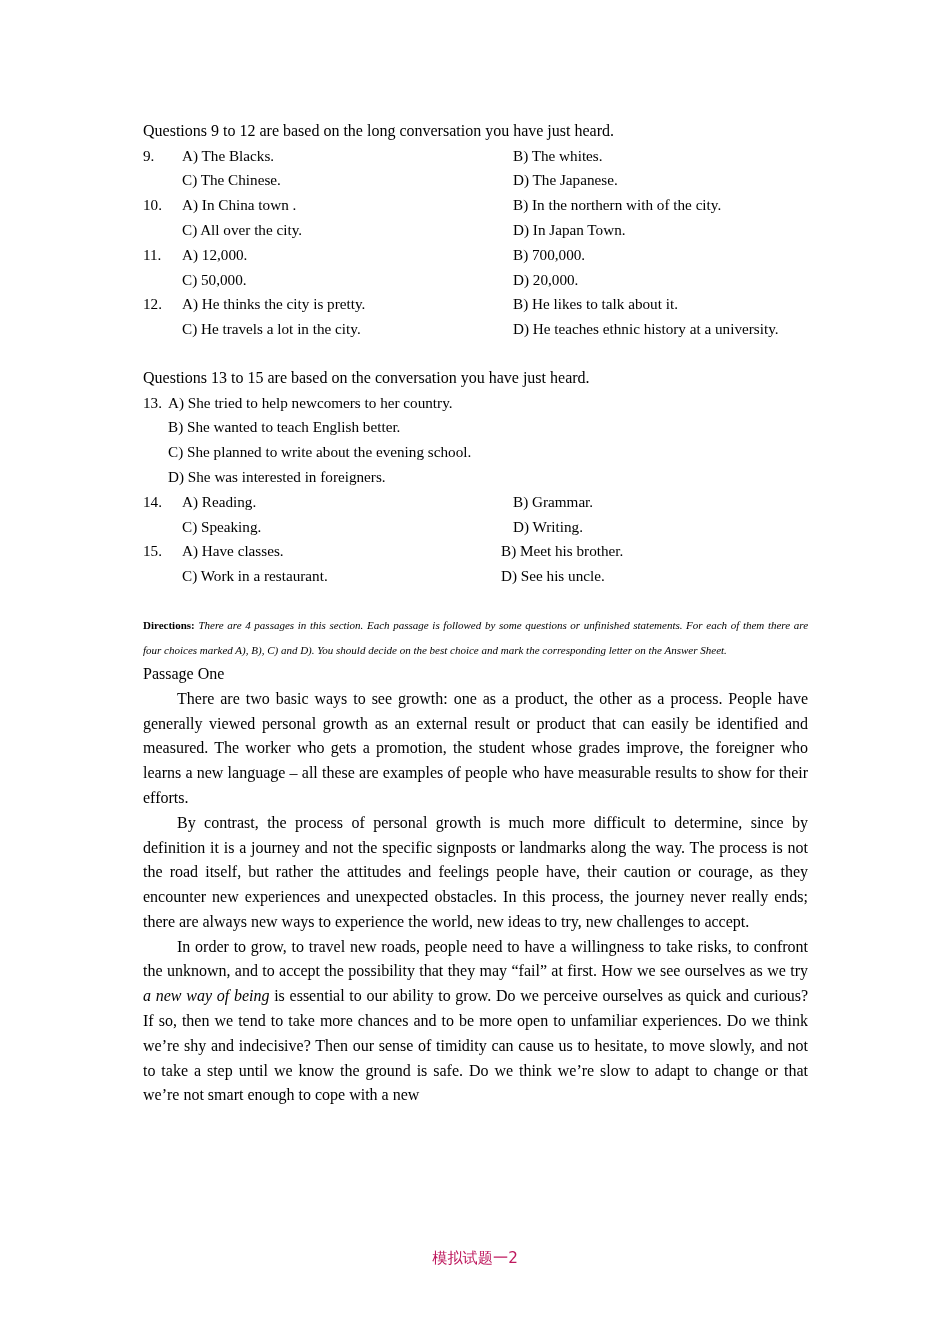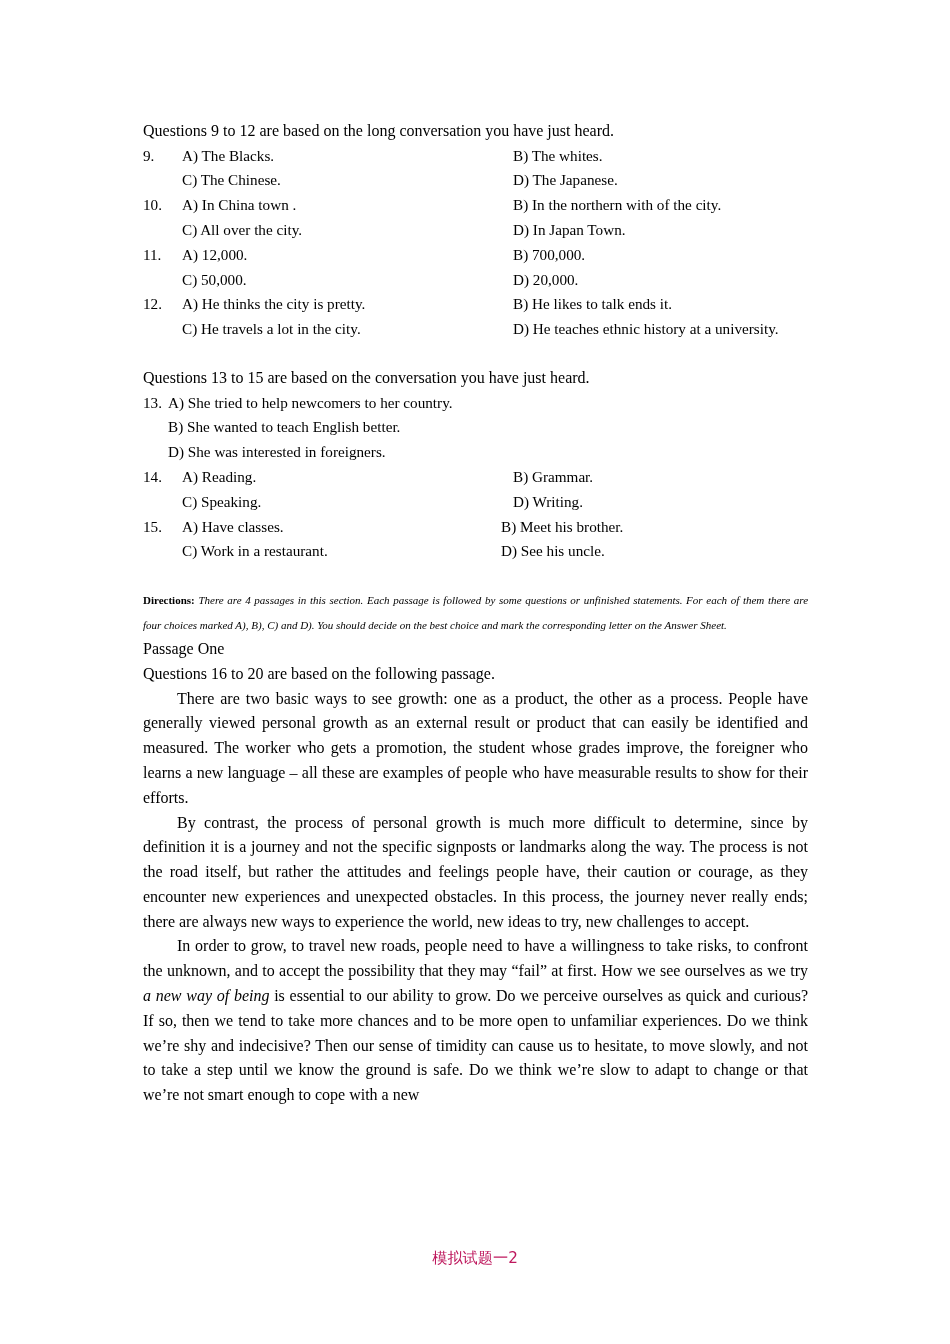--- a/index.html
+++ b/index.html
@@ -142,40 +142,43 @@
       <span class="q-b">B) 700,000.</span>
     </div>
     <div class="q-row">
       <span class="q-a">C) 50,000.</span>
       <span class="q-b">D) 20,000.</span>
     </div>
 
     <div class="q-row">
       <span class="q-num">12.</span>
       <span class="q-a">A) He thinks the city is pretty.</span>
-      <span class="q-b">B) He likes to talk ends it.</span>
+      <span class="q-b">B) He likes to talk about it.</span>
     </div>
     <div class="q-row">
       <span class="q-a">C) He travels a lot in the city.</span>
       <span class="q-b">D) He teaches ethnic history at a university.</span>
     </div>
   </div>
 
   <div class="spacer-lg"></div>
 
   <div class="section-head">Questions 13 to 15 are based on the conversation you have just heard.</div>
 
   <div class="q-block">
 
     <div class="q-row">
       <span class="q-num">13.</span>
       <span class="q-stack">A) She tried to help newcomers to her country.</span>
     </div>
     <div class="q-row">
       <span class="q-stack">B) She wanted to teach English better.</span>
+    </div>
+    <div class="q-row">
+      <span class="q-stack">C) She planned to write about the evening school.</span>
     </div>
     <div class="q-row">
       <span class="q-stack">D) She was interested in foreigners.</span>
     </div>
 
     <div class="q-row">
       <span class="q-num">14.</span>
       <span class="q-a">A) Reading.</span>
       <span class="q-b">B) Grammar.</span>
     </div>
@@ -197,21 +200,20 @@
 
   <div class="spacer-lg"></div>
 
 
   <p class="directions">
     <span class="lead">Directions:</span><span class="body"> </span><span class="body">There are 4 passages in this section. Each passage is followed by some questions or unfinished statements. For each of them there are four choices marked A), B), C) and D). You should decide on the best choice and mark the corresponding letter on the Answer Sheet.</span>
   </p>
 
   <div class="section-head">Passage One</div>
 
-  <div class="section-head">Questions 16 to 20 are based on the following passage.</div>
 
   <p class="para">
     <span>There are two basic ways to see growth: one as a product, the other as a process. People have generally viewed personal growth as an external result or product that can easily be identified and measured. The worker who gets a promotion, the student whose grades improve, the foreigner who learns a new language – all these are examples of people who have measurable results to show for their efforts.</span>
   </p>
 
   <p class="para">
     <span>By contrast, the process of personal growth is much more difficult to determine, since by definition it is a journey and not the specific signposts or landmarks along the way. The process is not the road itself, but rather the attitudes and feelings people have, their caution or courage, as they encounter new experiences and unexpected obstacles. In this process, the journey never really ends; there are always new ways to experience the world, new ideas to try, new challenges to accept.</span>
   </p>
 
   <p class="para">

